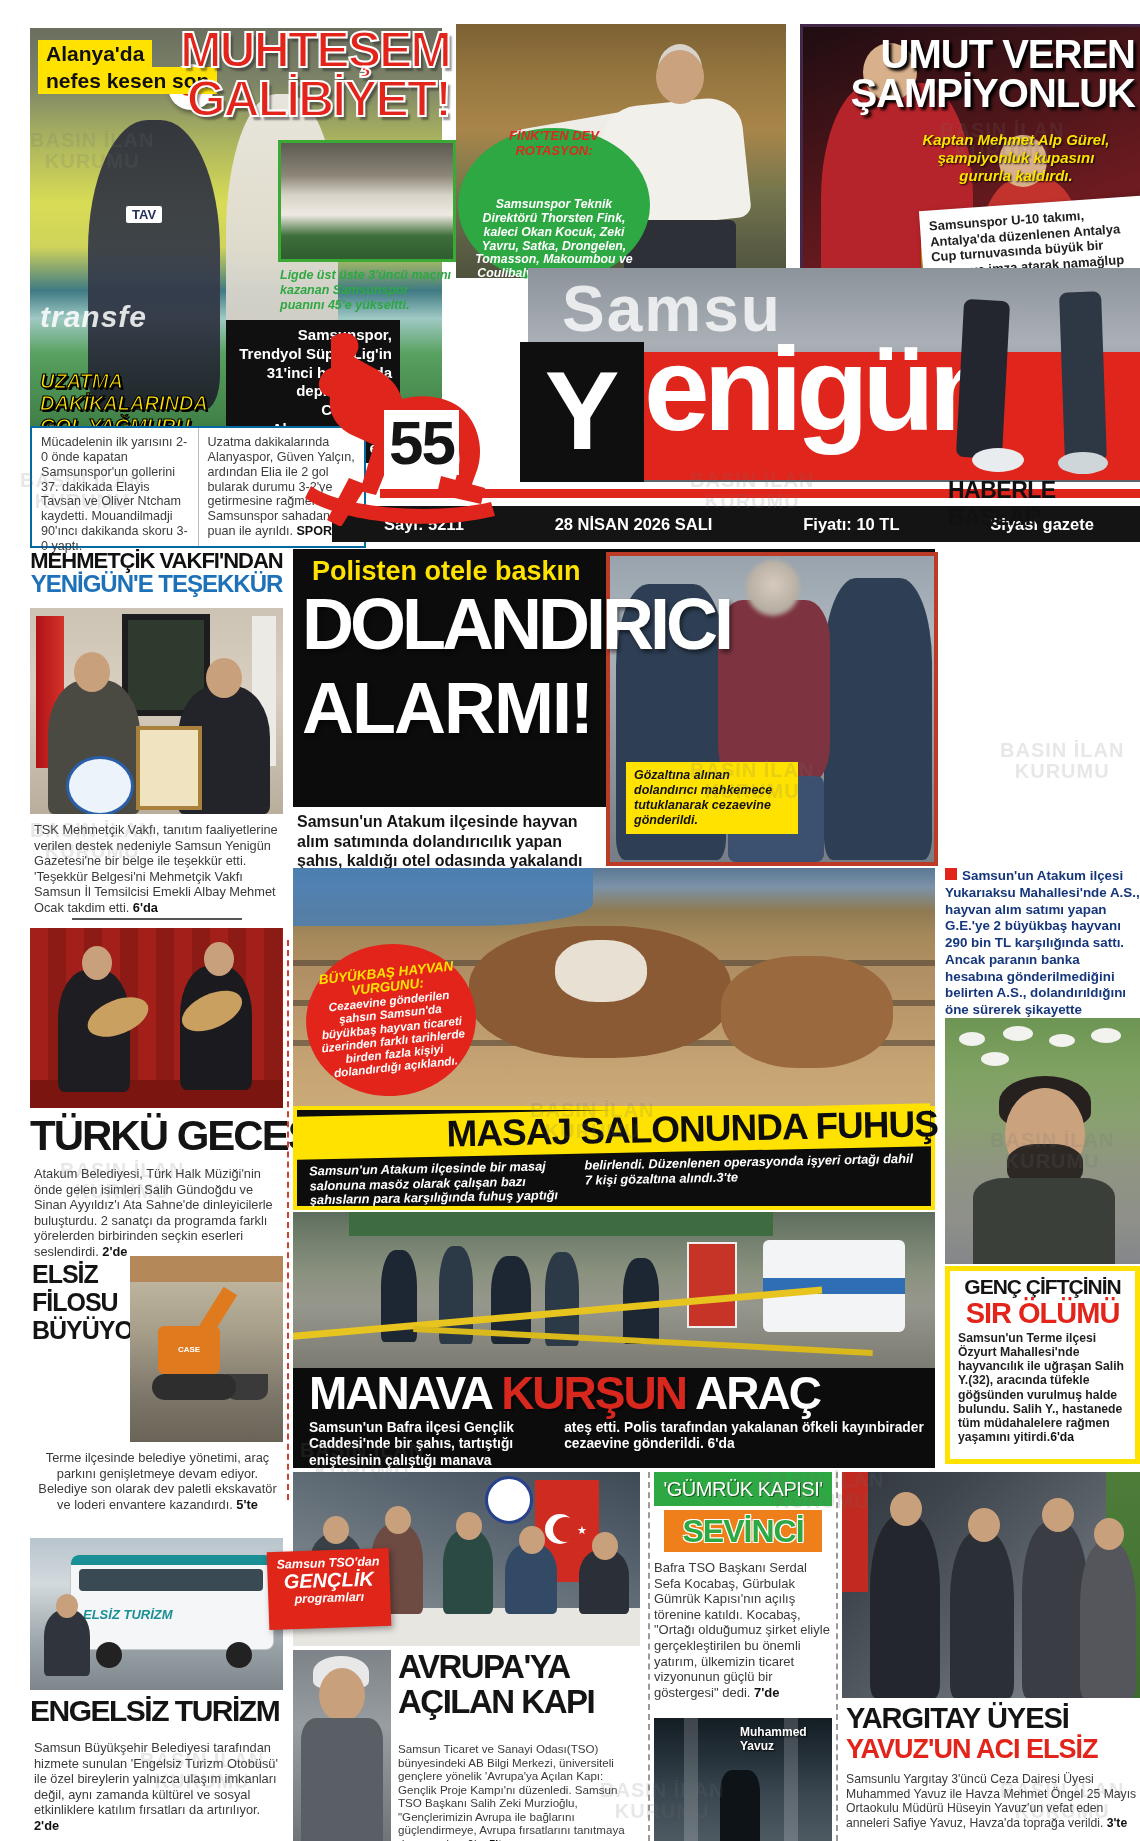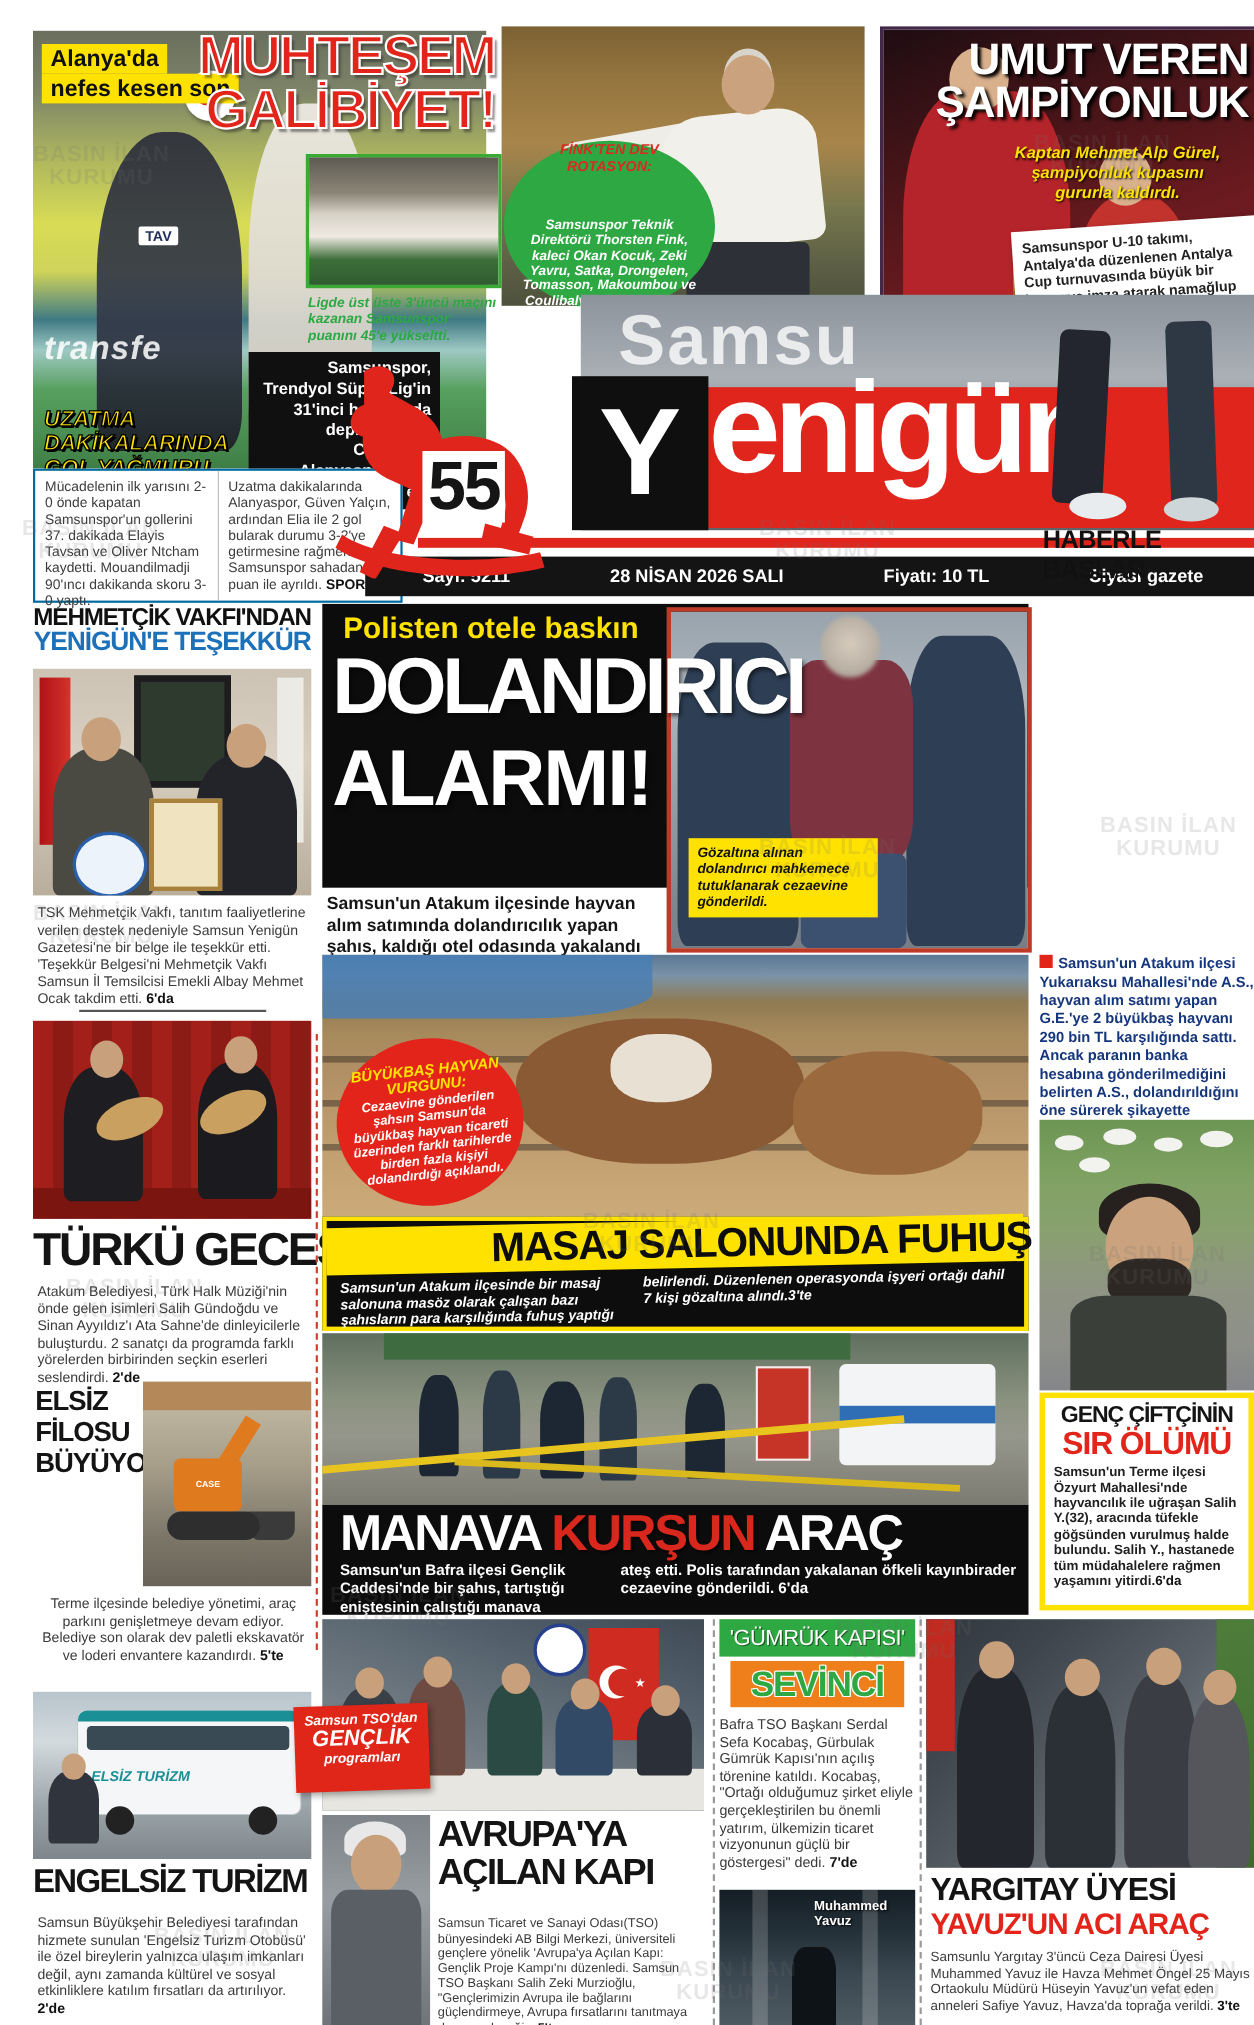--- a/index.html
+++ b/index.html
@@ -507,21 +507,21 @@
     <div class="fig" style="left:28px;top:44px;width:70px;height:182px;background:#23262c;"></div>
     <div class="head" style="left:48px;top:20px;width:32px;height:34px;"></div>
     <div class="fig" style="left:108px;top:60px;width:64px;height:166px;background:#2b2f36;"></div>
     <div class="head" style="left:126px;top:36px;width:32px;height:34px;"></div>
     <div class="fig" style="left:180px;top:50px;width:66px;height:176px;background:#3a3d44;"></div>
     <div class="head" style="left:200px;top:26px;width:32px;height:34px;"></div>
     <div class="fig" style="left:238px;top:70px;width:56px;height:156px;background:#54565c;"></div>
     <div class="head" style="left:252px;top:46px;width:30px;height:32px;"></div>
   </div>
   <div class="abs" id="yar-h1">YARGITAY ÜYESİ</div>
-  <div class="abs" id="yar-h2">YAVUZ'UN ACI ARAÇ</div>
+  <div class="abs" id="yar-h2">YAVUZ'UN ACI ELSİZ</div>
   <div class="abs" id="yar-body">
     <span>Samsunlu Yargıtay 3'üncü Ceza Dairesi Üyesi Muhammed Yavuz ile Havza Mehmet Öngel 25 Mayıs Ortaokulu Müdürü Hüseyin Yavuz'un vefat eden anneleri Safiye Yavuz, Havza'da toprağa verildi.</span>
     <span class="ref">3'te</span>
   </div>
 
   <div class="wm" style="left:30px;top:130px;">
       <div>BASIN İLAN</div>
       <div>KURUMU</div>
     </div>
   <div class="wm" style="left:690px;top:470px;">

